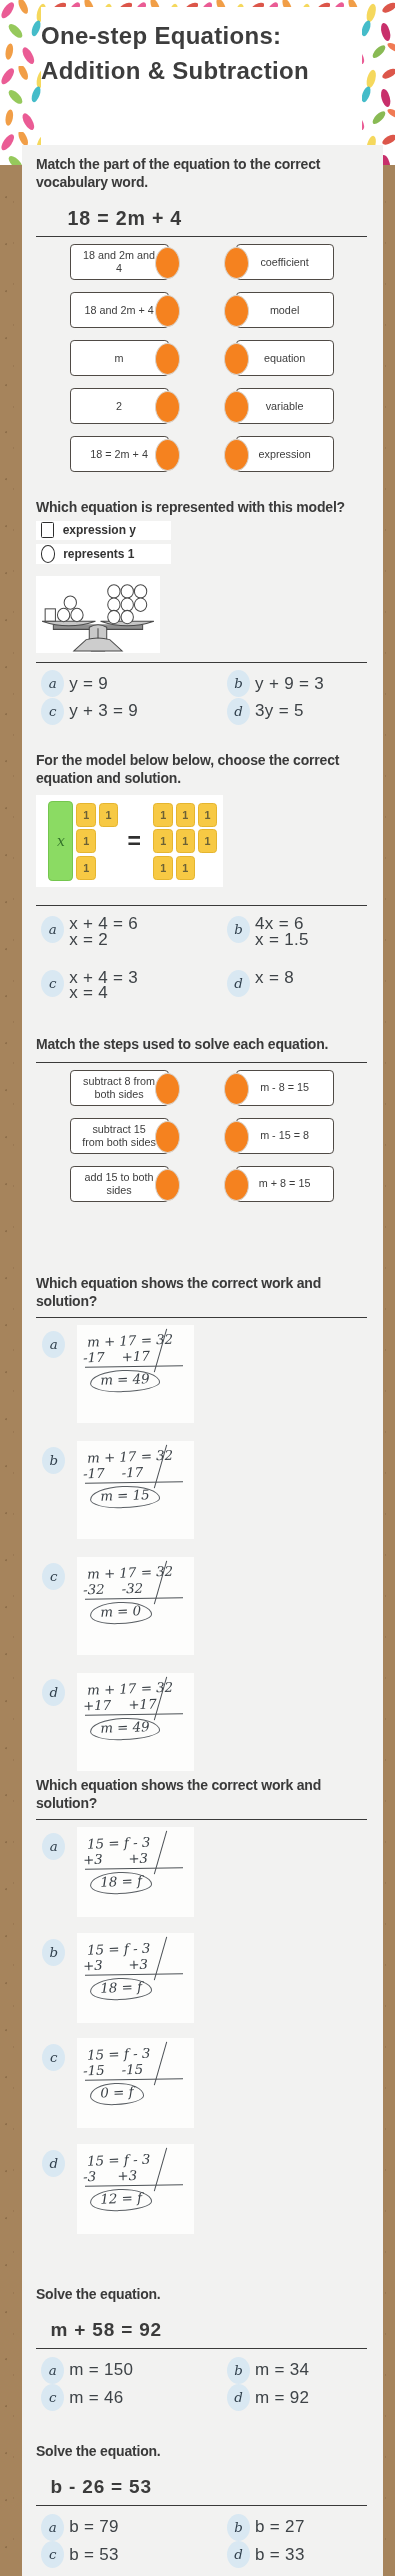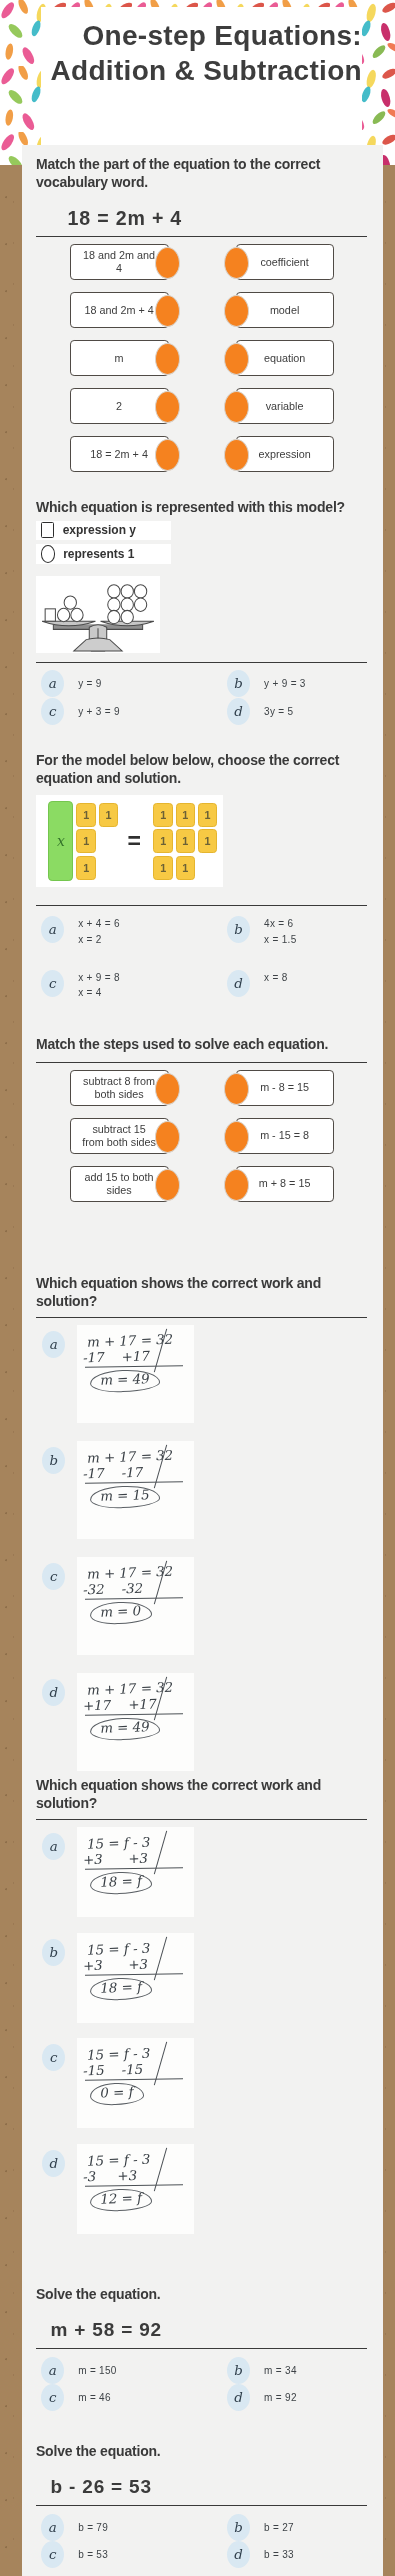--- a/index.html
+++ b/index.html
@@ -8,21 +8,21 @@
     background-color:#a6845c;
     background-image:
       radial-gradient(circle at 6.2px 9.3px, rgba(70,45,20,.25) 0.8px, transparent 1.3px),
       radial-gradient(circle at 23px 27px, rgba(70,45,20,.18) 0.5px, transparent 1px),
       radial-gradient(circle at 39px 12.4px, rgba(55,32,12,.2) 1px, transparent 1.5px),
       radial-gradient(circle at 13.4px 38px, rgba(90,60,30,.16) 0.5px, transparent 1px),
       radial-gradient(circle at 49px 45px, rgba(55,32,12,.14) 1.3px, transparent 2.1px);
     background-size: 50px 47px, 38px 58px, 67px 50px, 31px 41px, 109px 91px;}
   .banner{position:absolute;left:0;top:0;width:396px;height:165px;z-index:1;overflow:hidden;background:#fff}
   .titlebox{position:absolute;left:41px;top:7.2px;width:321px;height:158px;background:#fff;z-index:2}
-  .title{padding-top:11.3px;text-align:right;font-size:28px;line-height:35px;font-weight:900;
+  .title{padding-top:11.3px;text-align:left;font-size:24px;line-height:35px;font-weight:900;
     color:#3d3d3d;letter-spacing:0.3px}
   .card{position:absolute;left:21.6px;top:145px;width:361px;height:2750px;background:#f2f2f1;z-index:3}
   .section{position:absolute;left:0;width:361px}
   .prompt{font-size:14px;line-height:17.5px;font-weight:700;color:#3a3a3a;margin-left:14.4px;width:309px;letter-spacing:-0.2px}
   .hr{border-top:1px solid #3a3a3a;margin:0 15.5px 0 14.4px;height:0}
   .bigeq{font-size:19px;font-weight:700;color:#3b3b3b;margin:15.5px 0 7.2px 29px;letter-spacing:0.8px}
   .q1eq{margin-left:46px;font-size:19.6px;margin-top:15.5px;margin-bottom:6.2px}
   
   .mwrap{margin-top:7.2px}
   .mrow{position:relative;height:36px;margin-bottom:12px}
@@ -37,21 +37,21 @@
   
   .agrid{margin-top:9.3px}
   .arow{display:flex;height:24px;margin-bottom:3.1px}
   .arow2{height:45px;margin-bottom:8.2px}
   .acell{flex:1;display:flex;align-items:center}
   .arow2 .acell{align-items:flex-start}
   .abadge{width:23px;height:27px;border-radius:50%;background:#d9e8f2;display:flex;align-items:center;
     justify-content:center;font-family:"DejaVu Serif",serif;font-style:italic;font-size:13.4px;color:#31404d;flex:none}
   .acell .abadge{margin-left:19.6px}
   .acell + .acell .abadge{margin-left:25px}
-  .atext{margin-left:14px;font-size:10px;color:#3e4347;letter-spacing:0.3px}
+  .atext{margin-left:5px;font-size:17px;color:#3e4347;letter-spacing:0.3px}
   .atext div{line-height:15.5px}
   
   .legend{margin:4.1px 0 0 14.4px}
   .legrow{display:flex;align-items:center;background:#fff;width:135px;padding:1.5px 3.1px;margin-bottom:3.6px;box-sizing:border-box}
   .sq{width:11.3px;height:14.4px;border:1.5px solid #2e2e2e;border-radius:1.5px;background:#fff;flex:none;margin:0 8.2px 0 2.1px}
   .ci{width:12.4px;height:15.5px;border:1.5px solid #2e2e2e;border-radius:50%;background:#fff;flex:none;margin:0 8.2px 0 1.5px}
   .leglab{font-size:12px;font-weight:700;color:#333}
   .scalebox{width:124px;height:77px;background:#fff;margin:12.4px 0 0 14.4px;display:flex;align-items:center;justify-content:center}
   
   .modelbox{width:187px;height:92px;background:#fff;margin:8.2px 0 0 14.4px;display:flex;align-items:center;box-sizing:border-box;padding-left:12.4px}
@@ -281,21 +281,21 @@
             <span class="atext">
               <div>4x = 6</div>
               <div>x = 1.5</div>
             </span>
           </div>
       </div>
       <div class="arow arow2">
         <div class="acell">
             <span class="abadge">c</span>
             <span class="atext">
-              <div>x + 9 = 8</div>
+              <div>x + 4 = 3</div>
               <div>x = 4</div>
             </span>
           </div>
         <div class="acell">
             <span class="abadge">d</span>
             <span class="atext">
               <div>x = 8</div>
               <div></div>
             </span>
           </div>

